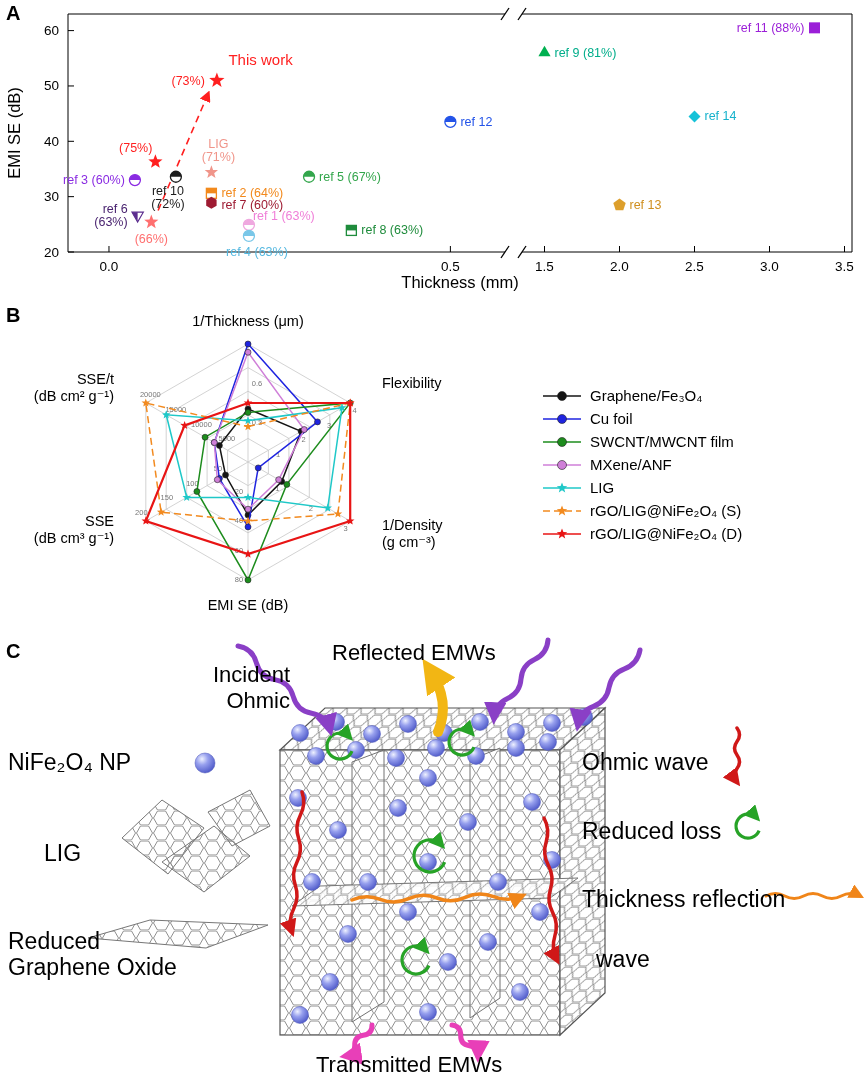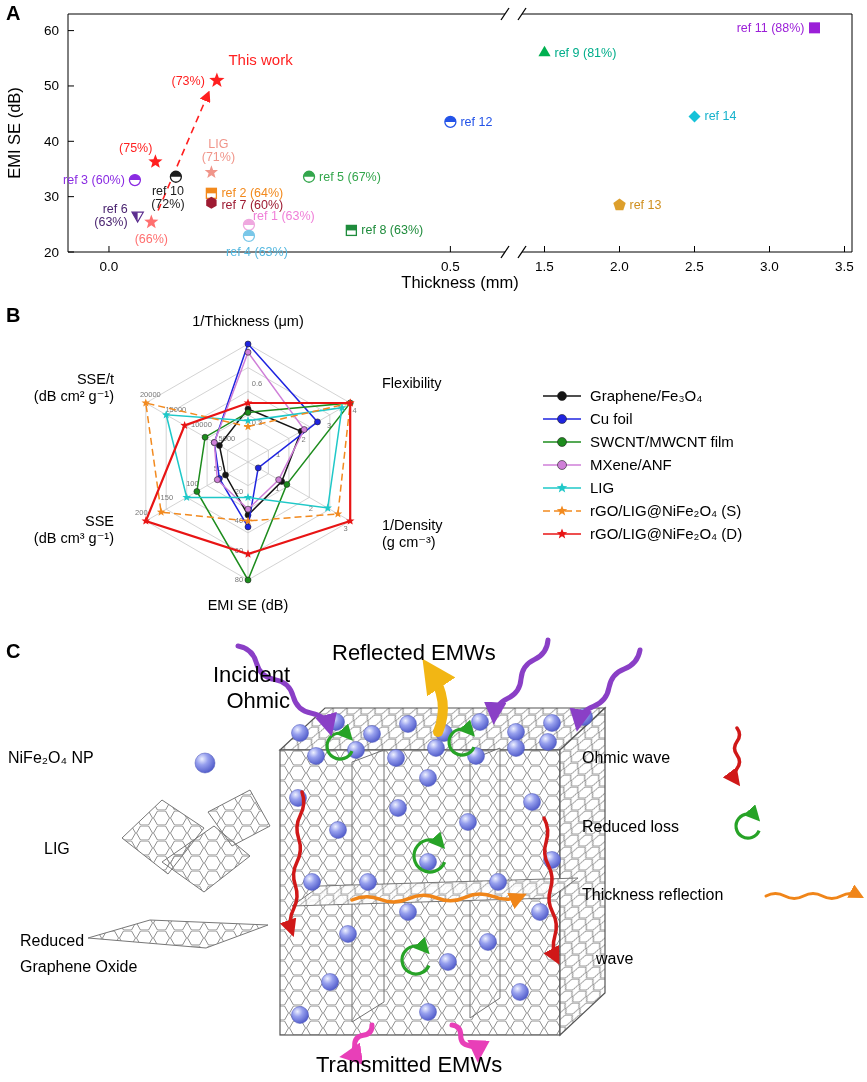--- a/index.html
+++ b/index.html
@@ -1,21 +1,21 @@
 <!DOCTYPE html>
 <html><head>
 <meta charset="utf-8">
 <style>
   *{margin:0;padding:0;box-sizing:border-box}
   body{background:#fff;font-family:"Liberation Sans","DejaVu Sans",sans-serif}
   .page{position:relative;width:867px;height:1082px;background:#fff;overflow:hidden}
   .panel-letter{position:absolute;left:6px;font-size:20px;font-weight:bold;color:#000;z-index:5}
   svg.panel{position:absolute;left:0;overflow:visible}
   svg text{font-family:"Liberation Sans","DejaVu Sans",sans-serif}
-  .clabel{position:absolute;font-size:16px;color:#000;font-weight:500;z-index:4;white-space:nowrap}
+  .clabel{position:absolute;font-size:23px;color:#000;font-weight:500;z-index:4;white-space:nowrap}
   .clabel.big{font-size:22px}
   .clabel.center{text-align:right}
   .clabel .ln{line-height:26px}
   .indent{padding-left:8px}
 </style>
 </head>
 <body>
 
 <div class="page">
 
@@ -488,21 +488,21 @@
       <path d="M 438 102 C 448 78 442 58 430 40" fill="none" stroke="#f2b614" stroke-width="10" stroke-linecap="round" marker-end="url(#mGold)"></path>
     </svg>
 
   <div class="clabel big center" style="left:150px;top:662px;width:140px">
     <div class="ln">Incident</div>
     <div class="ln">Ohmic</div>
   </div>
   <div class="clabel big" style="left:332px;top:640px">Reflected EMWs</div>
   <div class="clabel" style="left:8px;top:749px">NiFe₂O₄ NP</div>
   <div class="clabel" style="left:44px;top:840px">LIG</div>
-  <div class="clabel" style="left:20px;top:928px">
+  <div class="clabel" style="left:8px;top:928px">
     <div class="ln">Reduced</div>
     <div class="ln">Graphene Oxide</div>
   </div>
   <div class="clabel" style="left:582px;top:749px">Ohmic wave</div>
   <div class="clabel" style="left:582px;top:818px">Reduced loss</div>
   <div class="clabel" style="left:582px;top:886px">Thickness reflection</div>
   <div class="clabel" style="left:588px;top:946px">
     <div class="ln indent">wave</div>
   </div>
   <div class="clabel big" style="left:316px;top:1052px">Transmitted EMWs</div>

